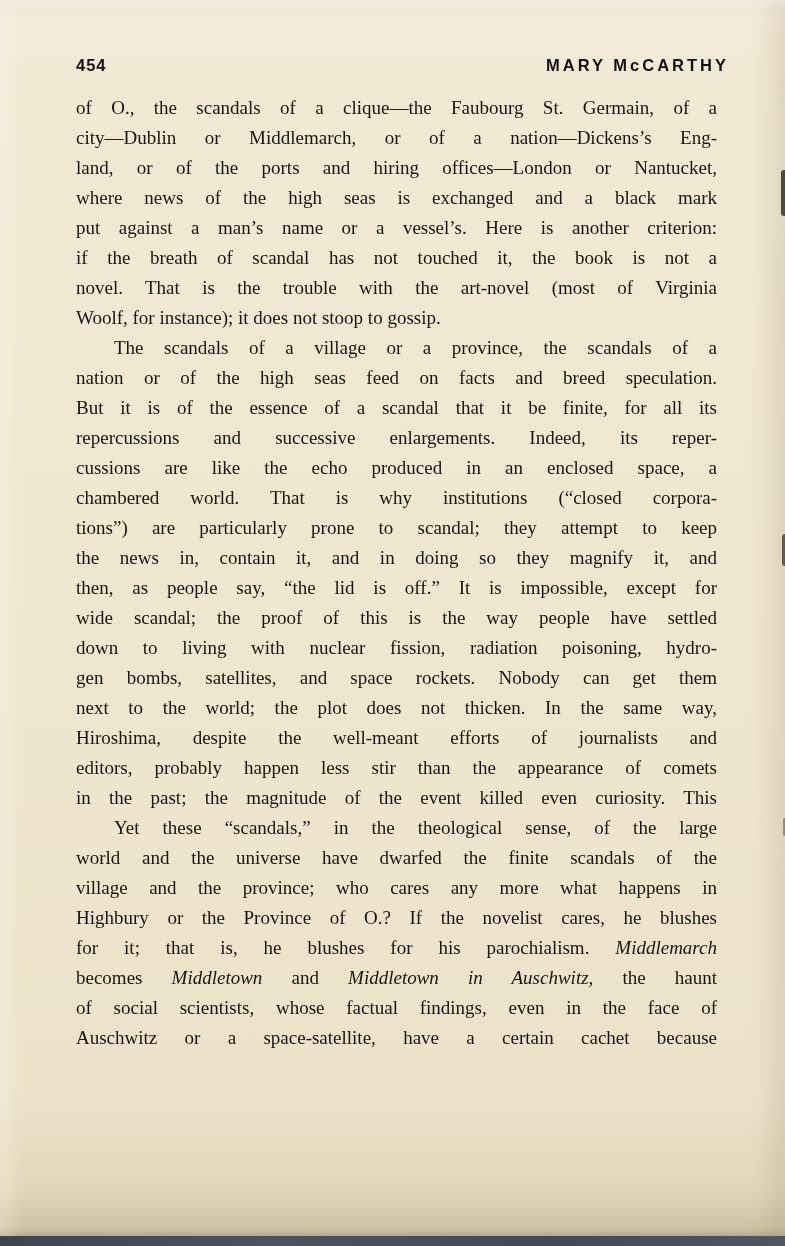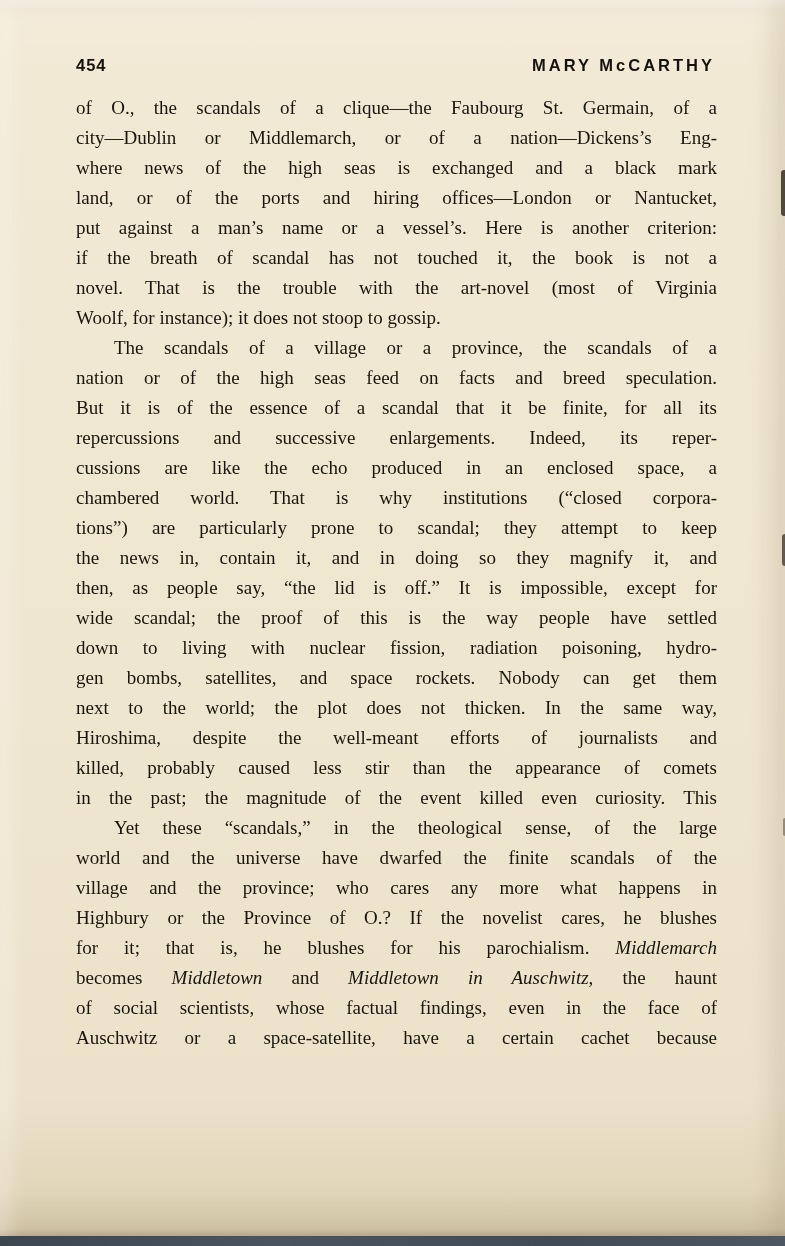--- a/index.html
+++ b/index.html
@@ -20,21 +20,21 @@
     box-shadow: inset -14px 0 22px rgba(110,95,65,0.14),
                 inset 10px 0 18px rgba(255,253,245,0.35);
     font-family:"Liberation Serif", serif;
     color:var(--ink, #1b1713);
   }
   .bottom-band {
     position:absolute; left:0; bottom:0; width:100%; height:10px;
     background:linear-gradient(90deg, #3c464f 0%, #4a545e 35%, #414b54 70%, #4d575f 100%);
   }
   .running-head {
-    position:absolute; left:76px; right:70px; top:56px;
+    position:absolute; left:76px; right:56px; top:56px;
     display:flex; justify-content:space-between; align-items:baseline;
     font-family:"Liberation Sans", sans-serif;
     font-weight:bold; font-size:16.5px; color:#14110e;
   }
   .pagenum { letter-spacing:1px; }
   .running-title { letter-spacing:3px; }
   .text-block {
     position:absolute; left:76px; top:93px; width:641px;
     font-size:19px; color:#19150f;
   }
@@ -63,43 +63,43 @@
 <div class="page">
   <header class="running-head">
     <span class="pagenum">454</span>
     <span class="running-title">MARY McCARTHY</span>
   </header>
 
   <main class="text-block" id="text-block">
       <div class="para">
         <div class="line">of O., the scandals of a clique—the Faubourg St. Germain, of a</div>
         <div class="line">city—Dublin or Middlemarch, or of a nation—Dickens’s Eng-</div>
+        <div class="line">land, or of the ports and hiring offices—London or Nantucket,</div>
         <div class="line">where news of the high seas is exchanged and a black mark</div>
-        <div class="line">land, or of the ports and hiring offices—London or Nantucket,</div>
         <div class="line">put against a man’s name or a vessel’s. Here is another criterion:</div>
         <div class="line">if the breath of scandal has not touched it, the book is not a</div>
         <div class="line">novel. That is the trouble with the art-novel (most of Virginia</div>
         <div class="line flush">Woolf, for instance); it does not stoop to gossip.</div>
       </div>
       <div class="para indent">
         <div class="line">The scandals of a village or a province, the scandals of a</div>
         <div class="line">nation or of the high seas feed on facts and breed speculation.</div>
         <div class="line">But it is of the essence of a scandal that it be finite, for all its</div>
         <div class="line">repercussions and successive enlargements. Indeed, its reper-</div>
         <div class="line">cussions are like the echo produced in an enclosed space, a</div>
         <div class="line">chambered world. That is why institutions (“closed corpora-</div>
         <div class="line">tions”) are particularly prone to scandal; they attempt to keep</div>
         <div class="line">the news in, contain it, and in doing so they magnify it, and</div>
         <div class="line">then, as people say, “the lid is off.” It is impossible, except for</div>
         <div class="line">wide scandal; the proof of this is the way people have settled</div>
         <div class="line">down to living with nuclear fission, radiation poisoning, hydro-</div>
         <div class="line">gen bombs, satellites, and space rockets. Nobody can get them</div>
         <div class="line">next to the world; the plot does not thicken. In the same way,</div>
         <div class="line">Hiroshima, despite the well-meant efforts of journalists and</div>
-        <div class="line">killed, probably caused less stir than the appearance of comets</div>
+        <div class="line">editors, probably happen less stir than the appearance of comets</div>
         <div class="line">in the past; the magnitude of the event killed even curiosity. This</div>
       </div>
       <div class="para indent">
         <div class="line">Yet these “scandals,” in the theological sense, of the large</div>
         <div class="line">world and the universe have dwarfed the finite scandals of the</div>
         <div class="line">village and the province; who cares any more what happens in</div>
         <div class="line">Highbury or the Province of O.? If the novelist cares, he blushes</div>
         <div class="line">for it; that is, he blushes for his parochialism. <i>Middlemarch</i></div>
         <div class="line">becomes <i>Middletown</i> and <i>Middletown in Auschwitz,</i> the haunt</div>
         <div class="line">of social scientists, whose factual findings, even in the face of</div>

